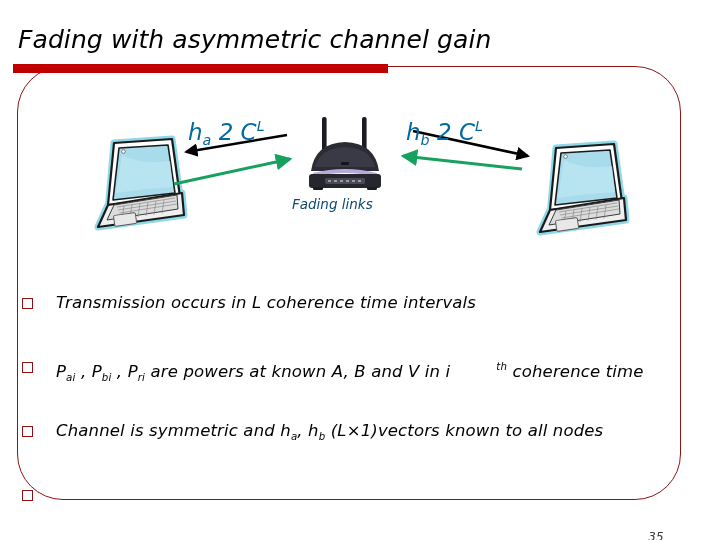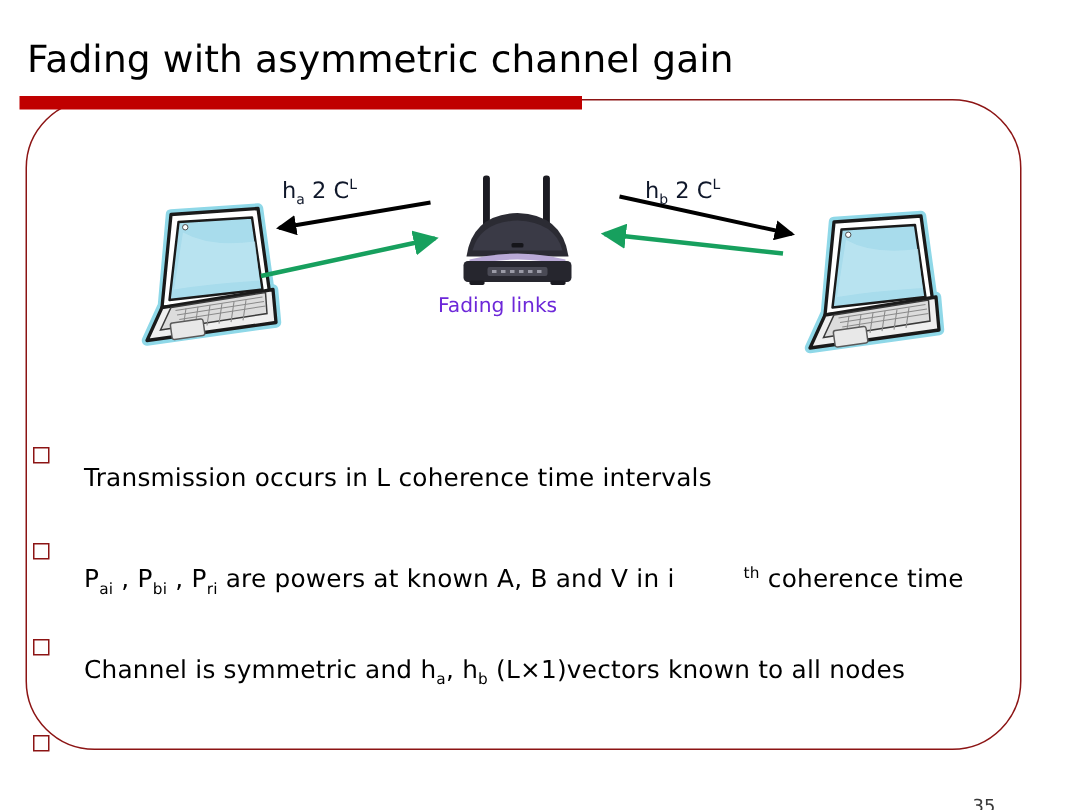--- a/index.html
+++ b/index.html
@@ -14,20 +14,21 @@
     overflow: hidden;
     font-family: "DejaVu Sans", sans-serif;
   }
 
   #slide {
     position: absolute;
     left: 0; top: 0;
     width: 720px;
     height: 540px;
     background: #ffffff;
+    font-style: italic;
   }
 
   
   .title {
     position: absolute;
     left: 18px;
     top: 25px;
     width: 660px;
     font-size: 25px;
     line-height: 30px;
@@ -70,36 +71,36 @@
   }
 
   .laptop { position: absolute; }
   .router { position: absolute; }
 
   .fading-label {
     position: absolute;
     left: 292px;
     top: 196px;
     font-size: 13.5px;
-    color: #6d28d9;
+    color: #0c4a6e;
     font-family: "DejaVu Sans", sans-serif;
     white-space: nowrap;
   }
 
   .math-label {
     position: absolute;
-    font-size: 15px;
-    color: #0f172a;
+    font-size: 23px;
+    color: #0369a1;
     font-family: "DejaVu Sans", sans-serif;
     white-space: nowrap;
   }
   .math-label sub { font-size: 0.62em; }
   .math-label sup { font-size: 0.62em; }
   #math-a { left: 188px; top: 118px; }
-  #math-b { left: 430px; top: 118px; }
+  #math-b { left: 406px; top: 118px; }
 
   
   .bullets {
     position: absolute;
     left: 0;
     top: 288px;
     width: 720px;
   }
   .bullet-row {
     position: relative;
@@ -111,21 +112,21 @@
     top: 10px;
     width: 11px;
     height: 11px;
     border: 1.8px solid #8C1414;
     box-sizing: border-box;
     background: transparent;
   }
   .bullet-text {
     position: absolute;
     left: 56px;
-    top: 16px;
+    top: 0px;
     font-size: 16.5px;
     line-height: 30px;
     color: #000000;
     font-family: "DejaVu Sans", sans-serif;
     white-space: nowrap;
     letter-spacing: 0.15px;
   }
   .bullet-text sub { font-size: 0.62em; }
   .bullet-text sup { font-size: 0.62em; margin-left: 46px; }
 

